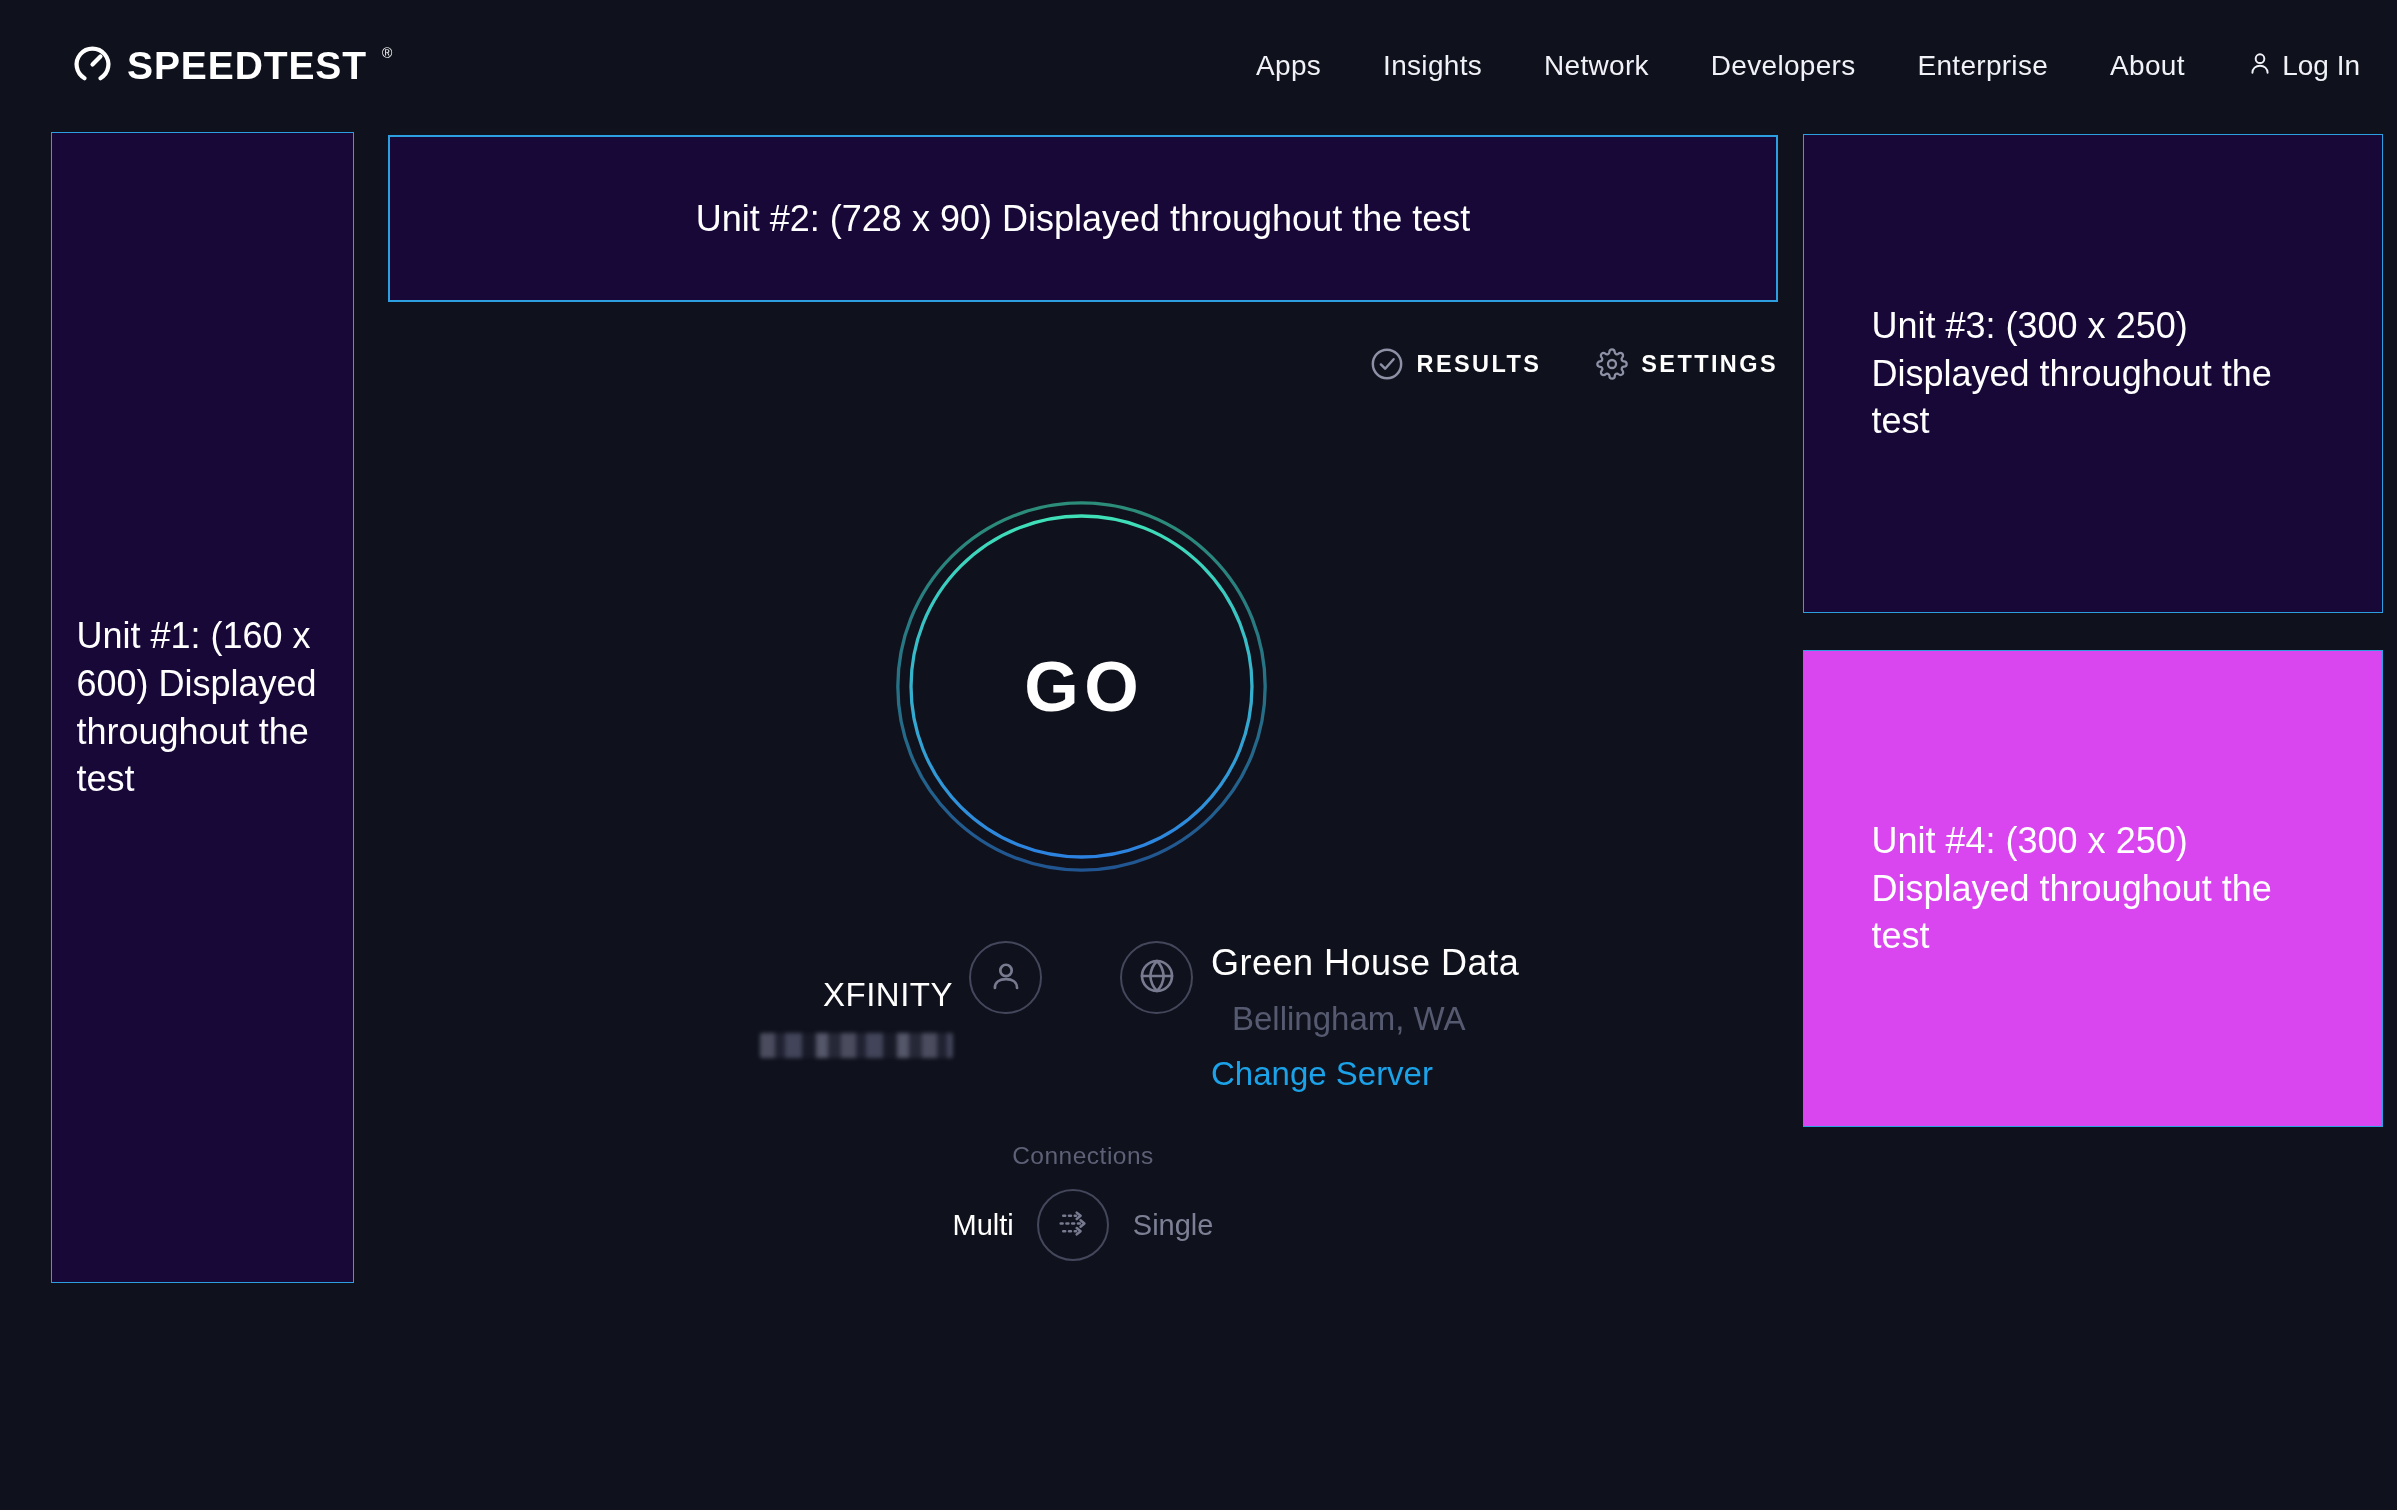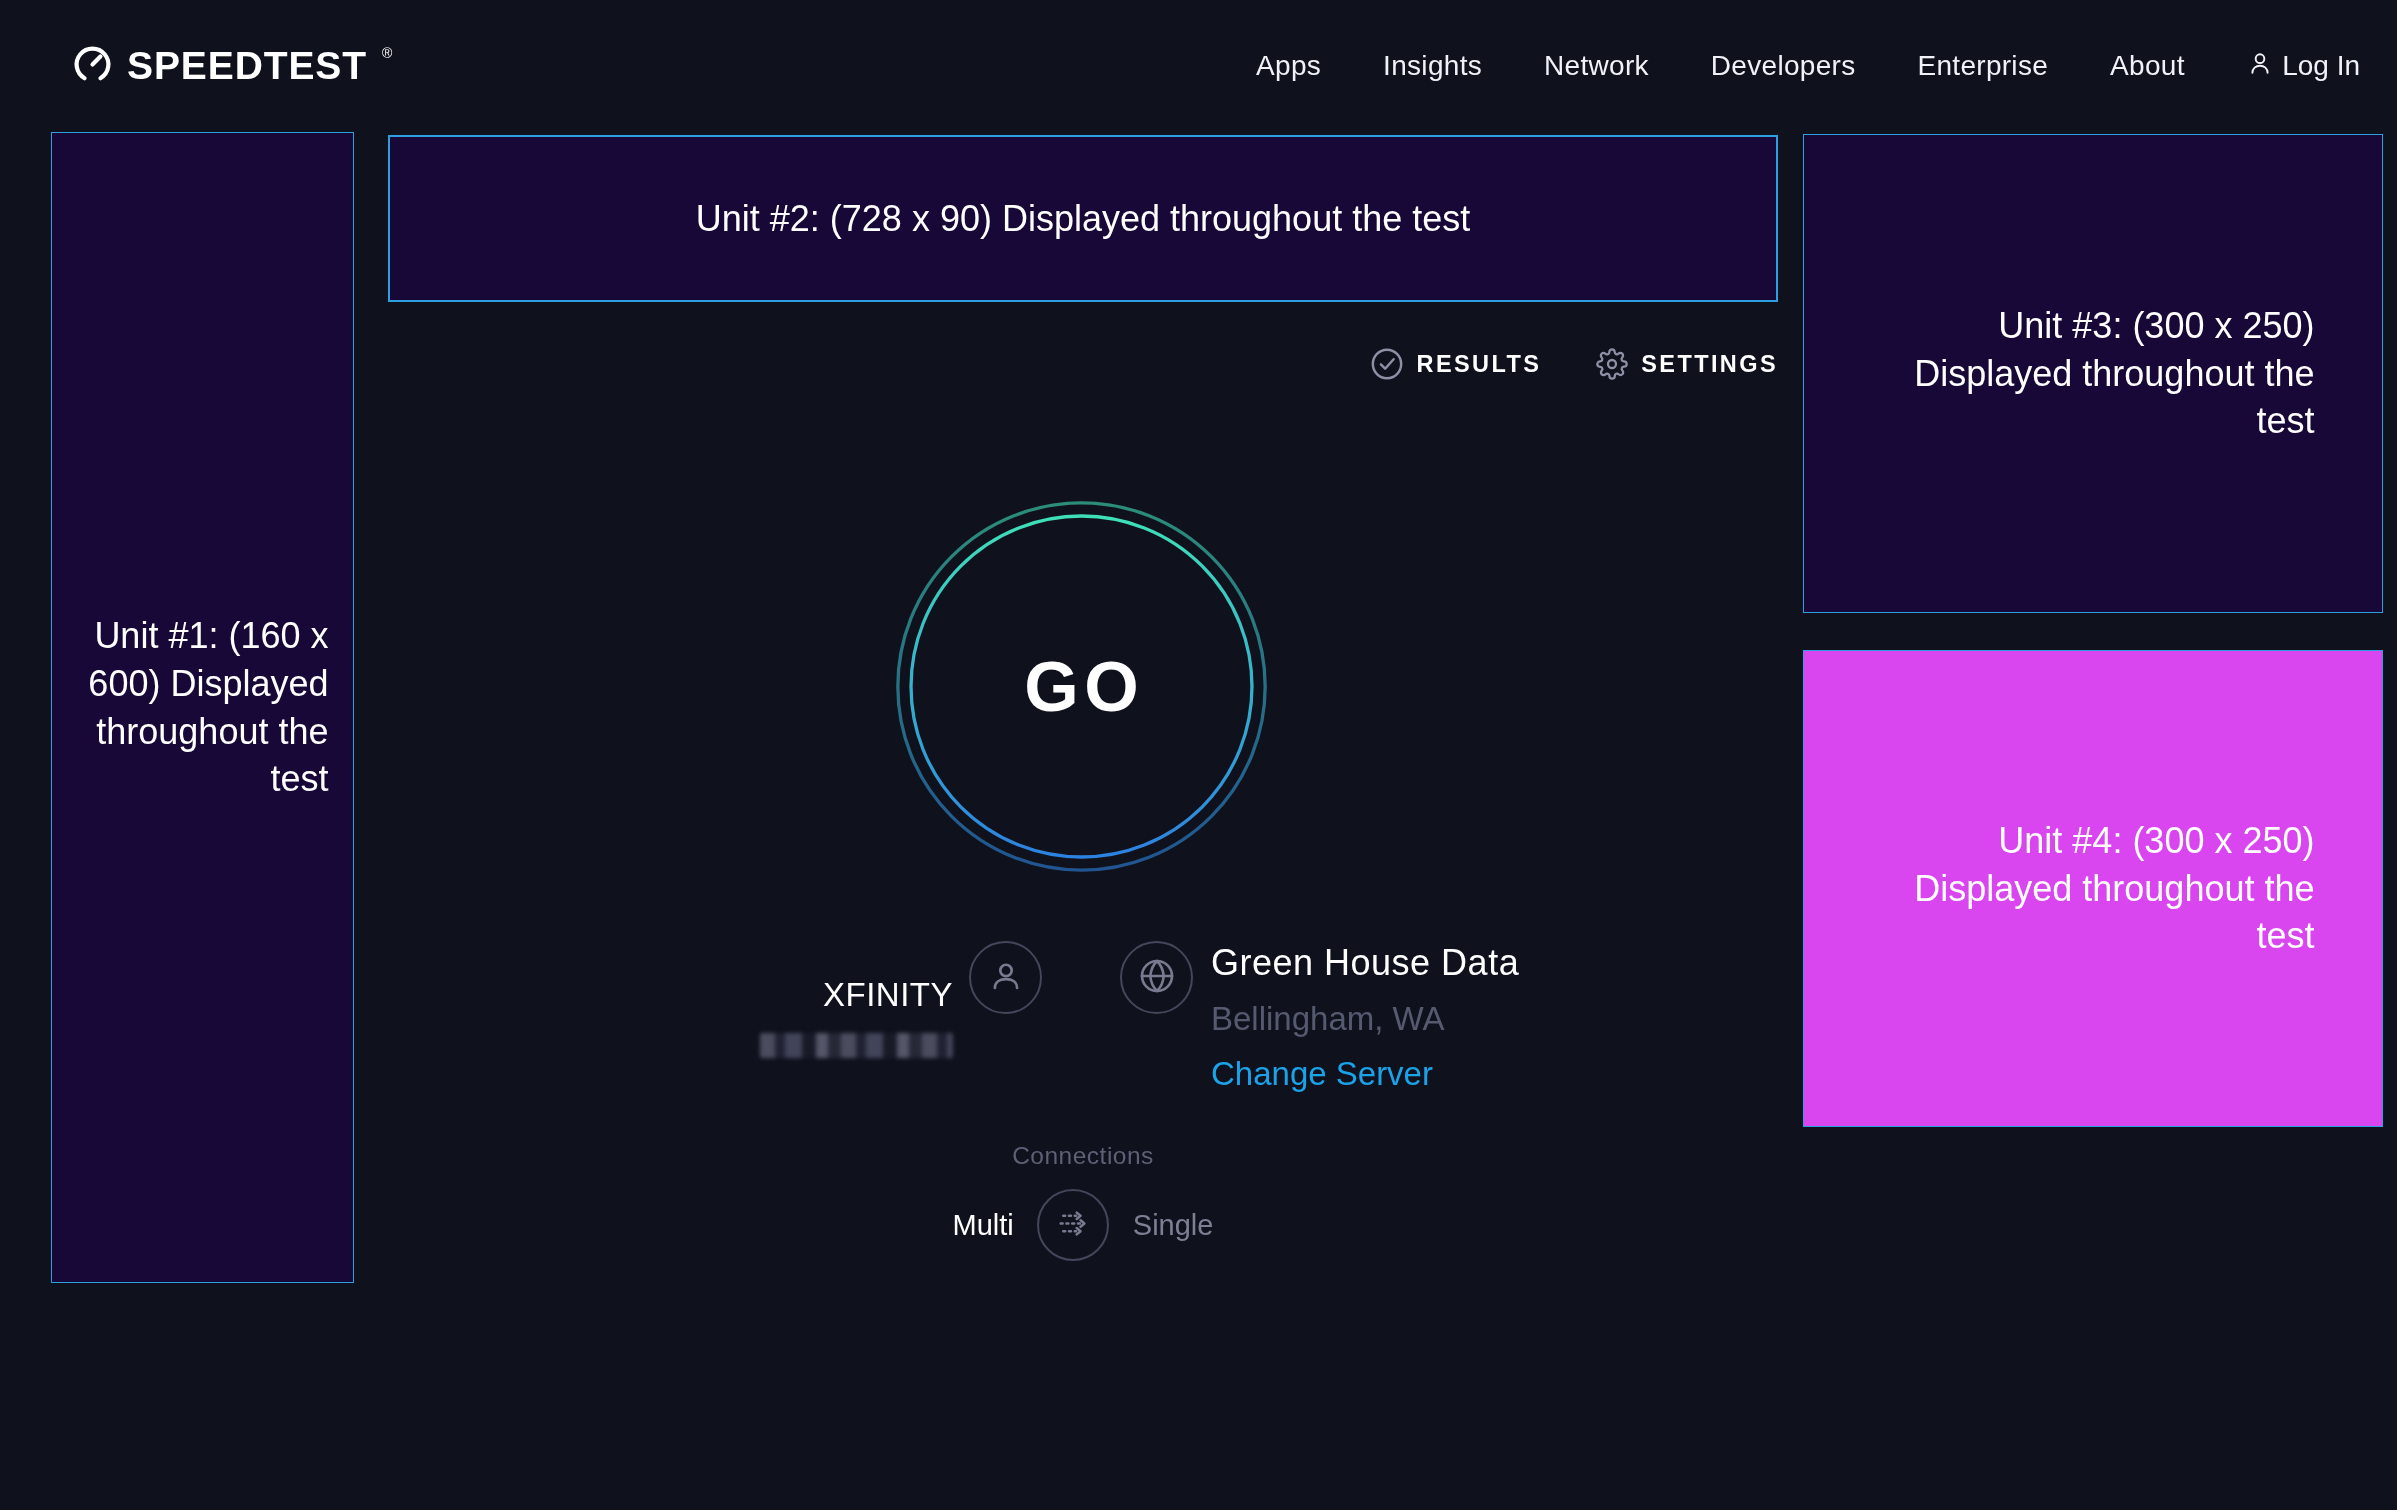--- a/index.html
+++ b/index.html
@@ -13,21 +13,21 @@
             padding:0 53px 0 55px; }
   .logo { display:flex; align-items:center; gap:13px; cursor:pointer; }
   .logo-text { font-size:39px; font-weight:700; letter-spacing:0.9px; color:#fff; }
   .logo-mark { font-size:14px; vertical-align:top; position:relative; top:-13px; left:1.9px; color:#fff; }
   .nav { display:flex; align-items:center; gap:62px; }
   .nav-item { font-size:28px; color:#f1f2f7; cursor:pointer; letter-spacing:0.3px; }
   .login { display:flex; align-items:center; gap:9.4px; cursor:pointer; font-size:28px; color:#f1f2f7; }
 
   
   .ad { position:absolute; background:#180837; border:1.9px solid #2d9fe0;
-        display:flex; align-items:center; justify-content:center; text-align:right;
+        display:flex; align-items:center; justify-content:center; text-align:left;
         color:#fff; font-size:36px; line-height:1.32; cursor:pointer; }
   .ad-1 { left:51px;   top:132px;  width:303px;  height:1151px; padding:0 24.5px; }
   .ad-2 { left:388px;  top:135px;  width:1390px; height:167px;  border-width:2.8px; }
   .ad-3 { left:1803px; top:134px;  width:580px;  height:479px; }
   .ad-4 { left:1803px; top:650px;  width:580px;  height:477px; }
   .ad-5 { left:388px;  top:1316px; width:1390px; height:169px;  border-width:2.8px; }
   .ad-3 .ad-text, .ad-4 .ad-text { max-width:443px; }
 
   
   .tabs { position:absolute; left:388px; top:347px; width:1390px;
@@ -50,21 +50,21 @@
               background:repeating-linear-gradient(90deg,
                  #555870 0 15px, #23253a 15px 25.4px, #4a4e6a 25.4px 42px,
                  #1a1c2d 42px 56px, #60637c 56px 68px, #2a2c40 68px 81px);
               filter:blur(2.1px) saturate(0.8); opacity:0.85; }
   .badge { position:absolute; width:73px; height:73px; border:2.8px solid #44475b; border-radius:50%;
            display:flex; align-items:center; justify-content:center; cursor:pointer; }
   .badge-user  { left:969px; top:941px; }
   .badge-globe { left:1120px; top:941px; }
   .server-block { position:absolute; left:1211px; top:942px; }
   .server-name { font-size:36px; font-weight:500; letter-spacing:0.5px; color:#fff; }
-  .server-location { margin-top:16px; font-size:33px; color:#565a70; }
+  .server-location { margin-top:16px; font-size:33px; color:#565a70;margin-left:21px; }
   .server-change { margin-top:17px; font-size:33px; color:#1ba2e8; cursor:pointer; }
 
   
   .connections-title { position:absolute; left:388px; top:1142px; width:1390px;
                        text-align:center; font-size:24.5px; letter-spacing:0.5px; color:#5d6076; }
   .connections-row { position:absolute; left:388px; top:1189px; width:1390px;
                      display:flex; align-items:center; justify-content:center; gap:23.5px; }
   .conn-option { font-size:29px; cursor:pointer; }
   .conn-multi { color:#fff; font-weight:500; }
   .conn-single { color:#7d8095; }

